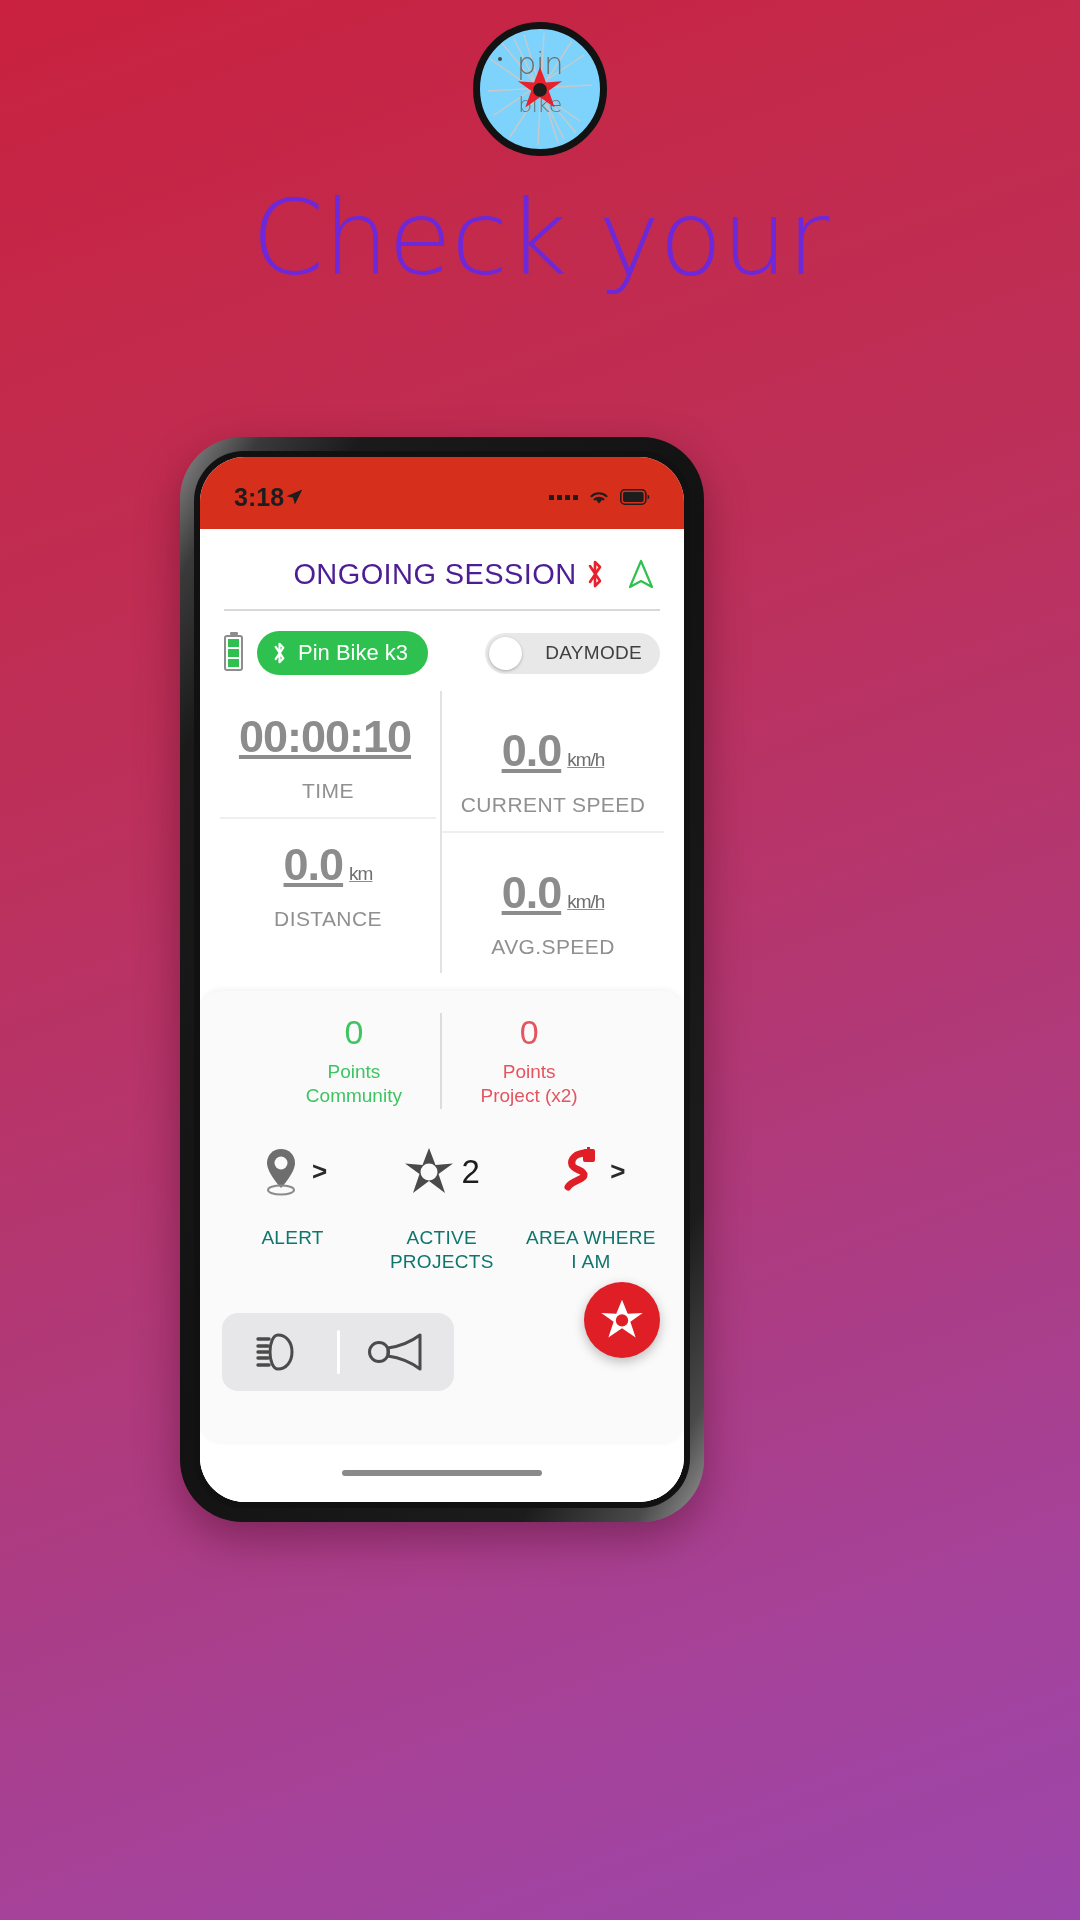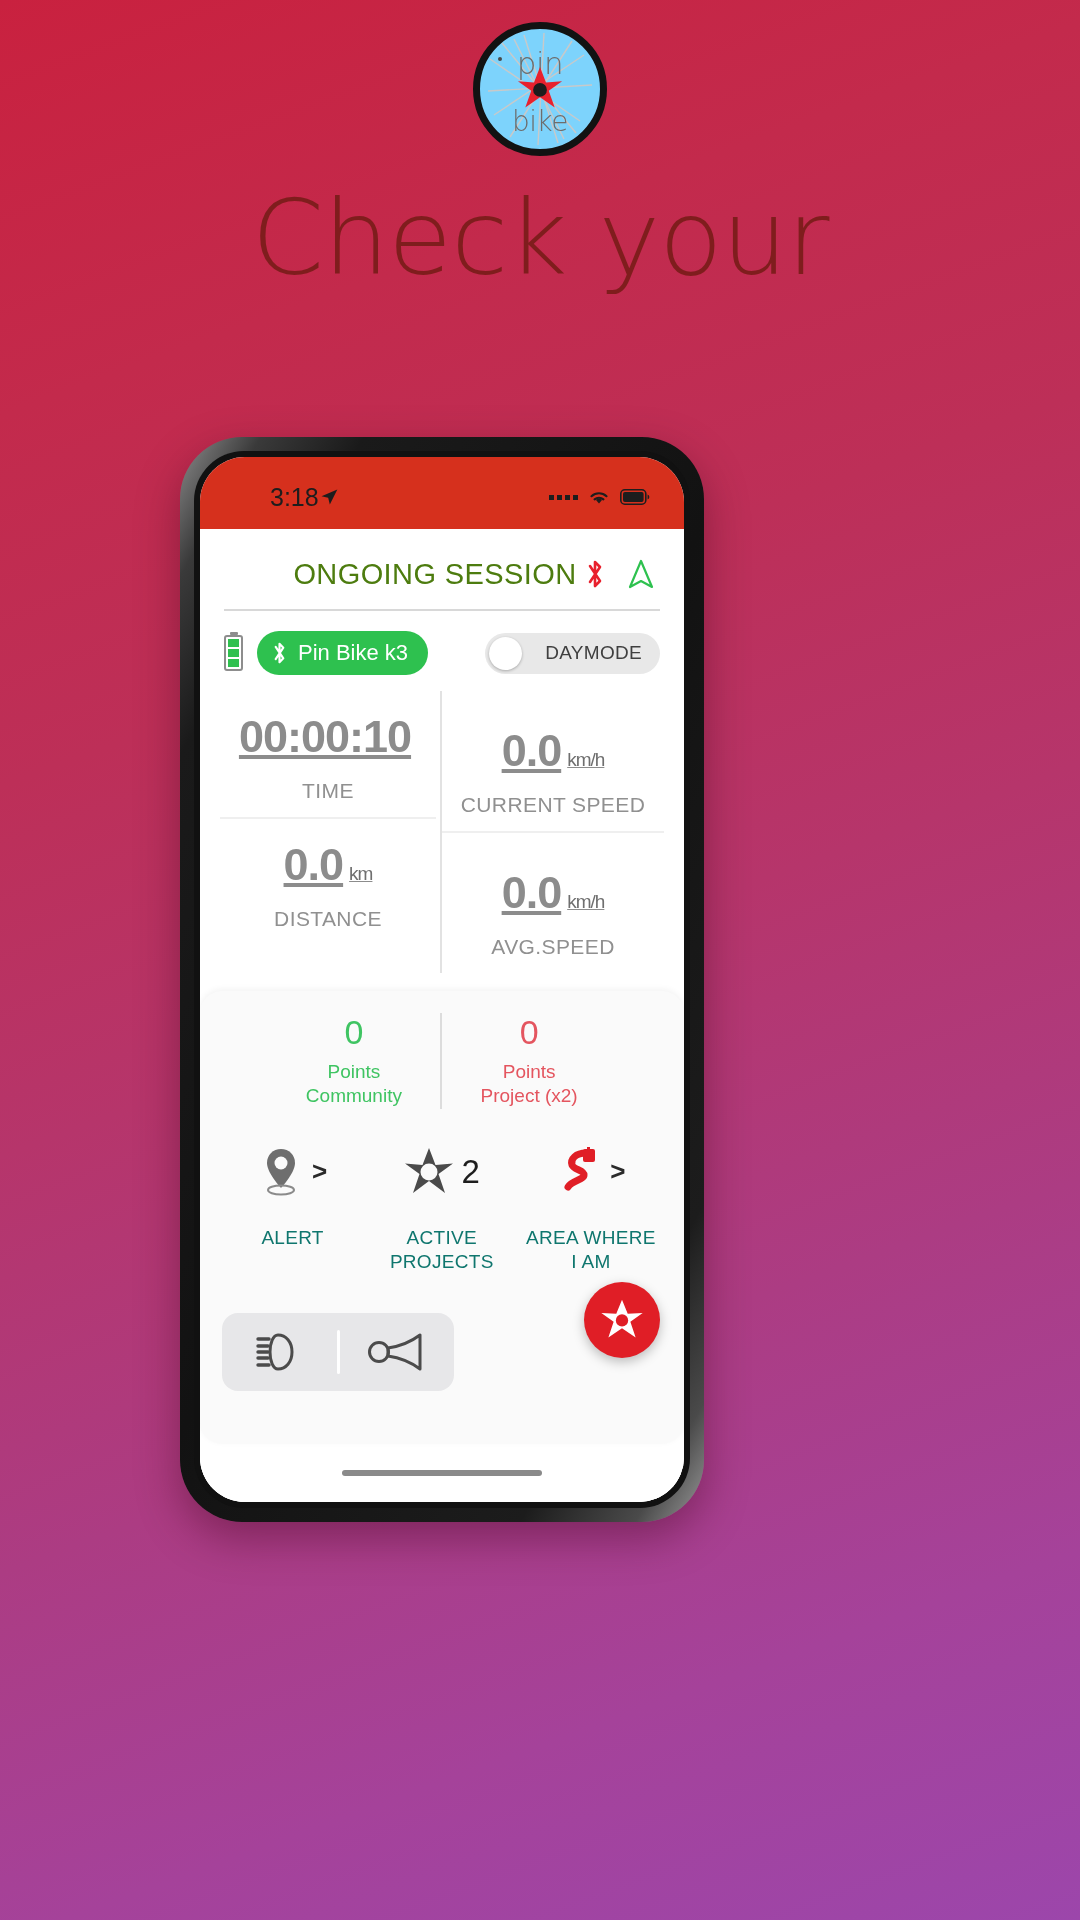--- a/index.html
+++ b/index.html
@@ -28,36 +28,36 @@
   .spokes { position: absolute; inset: 0; }
   .logo-txt {
     position: absolute; left: 0; right: 0;
     text-align: center;
     font-family: "DejaVu Sans", sans-serif;
     font-weight: 300;
     color: #6d6d6d;
     letter-spacing: -0.5px;
   }
   .logo-pin { top: 16px; font-size: 31px; }
-  .logo-bike { top: 76px; font-size: 28px; text-align: center; }
+  .logo-bike { top: 63px; font-size: 22px; text-align: center; }
   .logo-star {
     position: absolute; left: 50%; top: 50%;
     transform: translate(-50%,-50%);
     width: 46px; height: 46px;
   }
   .logo-dot {
     position: absolute; left: 18px; top: 28px;
     width: 4px; height: 4px; border-radius: 50%; background: #4a4a4a;
   }
 
   
   .headline {
     position: absolute; top: 186px; left: 0; right: 0;
     text-align: center;
-    color: #7f1d1d;
+    color: #6d28d9;
     font-family: "DejaVu Sans", sans-serif;
     font-weight: 300;
     font-size: 104px;
     line-height: 1.0;
     letter-spacing: -1px;
   }
   .headline .l2 { display: block; margin-top: 14px; }
 
   
   .phone {
@@ -86,22 +86,22 @@
 
   
   .statusbar {
     height: 72px; background: #d6301d;
     display: flex; align-items: center;
     padding: 8px 34px 0 34px;
     color: #1d1d1d;
     flex: 0 0 auto;
   }
   .sb-time {
-    font-size: 25px; font-weight: normal;
-    display: flex; align-items: center; gap: 0; margin-left: 36px;
+    font-size: 25px; font-weight: bold;
+    display: flex; align-items: center; gap: 0;
   }
   .sb-right {
     margin-left: auto;
     display: flex; align-items: center; gap: 9px;
   }
   .sig-dots { display: flex; gap: 3px; align-items: flex-end; }
   .sig-dots i { width: 5px; height: 5px; background: #1d1d1d; display: block; }
 
   
   .app {
@@ -110,21 +110,21 @@
     position: relative;
   }
 
   .title-row {
     display: flex; align-items: center;
     padding: 28px 26px 0 26px;
     gap: 0;
   }
   .ongoing {
     flex: 1 1 auto; text-align: center;
-    color: #4d7c0f;
+    color: #4c1d95;
     font-size: 29px; letter-spacing: 0.4px;
     padding-left: 60px;
   }
   .title-icons { display: flex; align-items: center; gap: 22px; padding-right: 4px;}
   .divider-h {
     height: 2px; background: #d8d8d8;
     margin: 18px 24px 0 24px;
   }
 
   .device-row {

